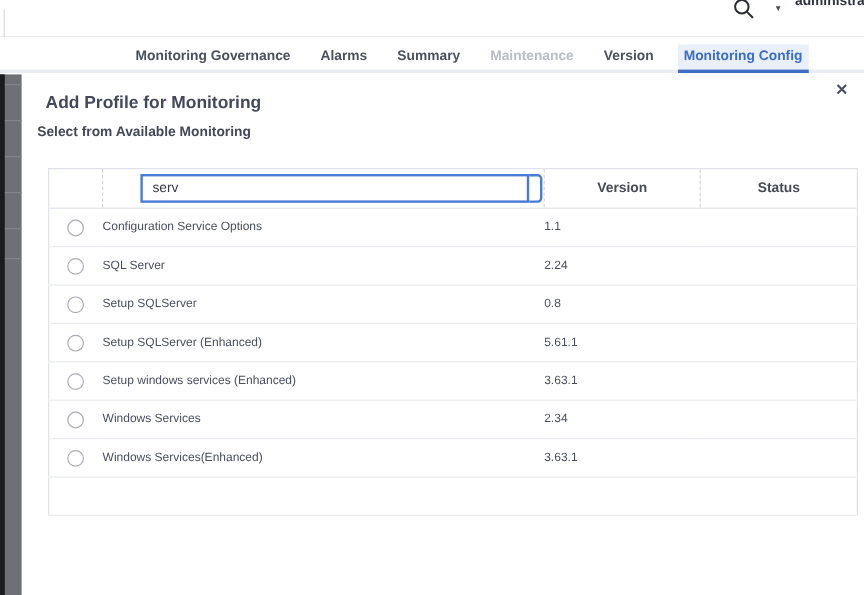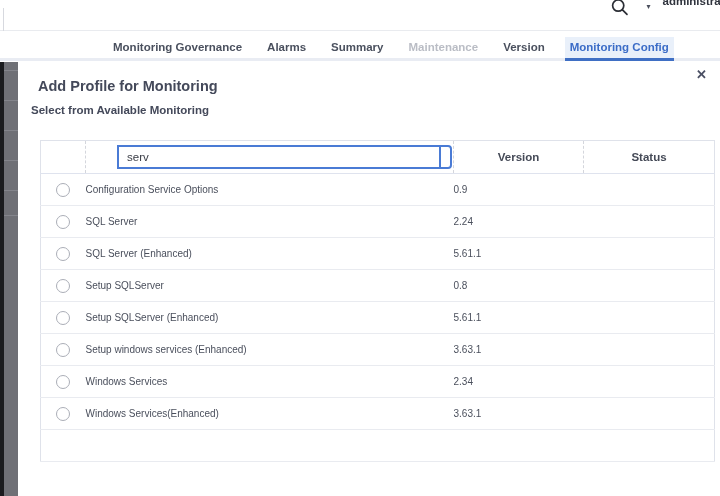--- a/index.html
+++ b/index.html
@@ -127,33 +127,27 @@
               </span>
             </th>
             <th class="sep">Version</th>
             <th class="sep">Status</th>
           </tr>
         </thead>
         <tbody id="rows-body">
             <tr>
               <td class="c-radio"><span class="radio"></span></td>
               <td class="c-name">Configuration Service Options</td>
-              <td class="c-ver">0.9</td>
+              <td class="c-ver">1.1</td>
               <td></td>
             </tr>
             <tr>
               <td class="c-radio"><span class="radio"></span></td>
               <td class="c-name">SQL Server</td>
               <td class="c-ver">2.24</td>
-              <td></td>
-            </tr>
-            <tr>
-              <td class="c-radio"><span class="radio"></span></td>
-              <td class="c-name">SQL Server (Enhanced)</td>
-              <td class="c-ver">5.61.1</td>
               <td></td>
             </tr>
             <tr>
               <td class="c-radio"><span class="radio"></span></td>
               <td class="c-name">Setup SQLServer</td>
               <td class="c-ver">0.8</td>
               <td></td>
             </tr>
             <tr>
               <td class="c-radio"><span class="radio"></span></td>

